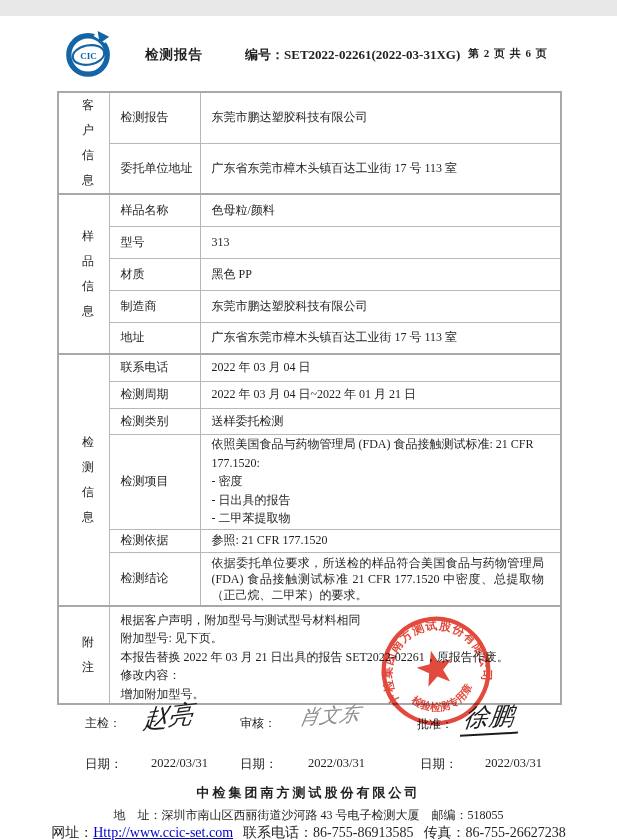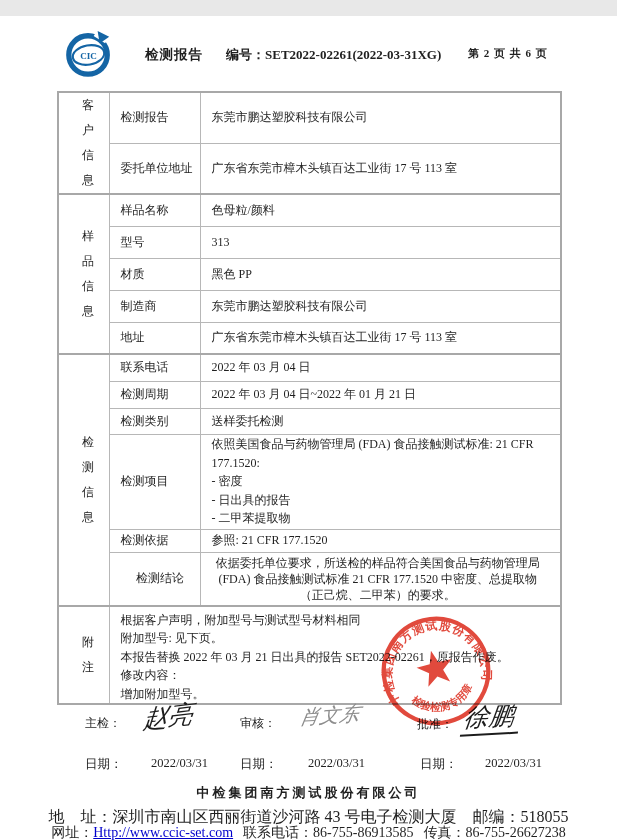--- a/index.html
+++ b/index.html
@@ -5,57 +5,57 @@
   * { margin:0; padding:0; box-sizing:border-box; }
   html,body { background:#e8e8e8; }
   .page {
     position:relative; width:617px; height:840px; margin:16px auto;
     background:#ffffff; overflow:hidden;
     font-family:"Liberation Serif","DejaVu Serif",serif; color:#1f1f1f;
   }
   
   .logo { position:absolute; left:60px; top:13px; width:58px; height:50px; }
   .hdr-title { position:absolute; left:145px; top:30px; font-size:13.5px; font-weight:bold; letter-spacing:1px; }
-  .hdr-no { position:absolute; left:226px; top:30px; font-size:13px; font-weight:bold; }
+  .hdr-no { position:absolute; left:245px; top:30px; font-size:13px; font-weight:bold; }
   .hdr-page { position:absolute; left:468px; top:30px; font-size:11px; font-weight:bold; letter-spacing:1px; }
   
   table.report {
     position:absolute; left:57px; top:75px; width:503px;
     border-collapse:collapse; table-layout:fixed; font-size:12px;
   }
   table.report td { border:1px solid #b7b7b7; vertical-align:middle; }
   table.report { border:2px solid #a8a8a8; }
   tr.sectop td { border-top:2px solid #a8a8a8; }
   col.c1 { width:51px; } col.c2 { width:91px; } col.c3 { width:361px; }
   td.sec { text-align:center; padding:0 23px; line-height:25px; word-break:break-all; }
   td.lbl { padding-left:11px; }
   td.val { padding-left:11px; padding-right:16px; }
   tr.h35 td { height:35px; } tr.h32 td { height:32px; }
   tr.h27 td { height:27px; } tr.h26 td { height:26px; }
   tr.h95 td { height:95px; } tr.h23 td { height:23px; }
-  tr.h49 td { height:49px;text-align:center; } tr.h97 td { height:97px; }
+  tr.h49 td { height:49px; } tr.h97 td { height:97px; }
   .mline div { line-height:18.5px; }
   td.concl { line-height:16px; text-align:justify; padding-top:2px; padding-bottom:2px; }
   td.notes { padding-top:4px; } td.notes div { line-height:18.6px; }
   
   .sig-label { position:absolute; font-size:12px; }
   .sig-date  { position:absolute; font-size:12.5px; font-family:"Liberation Serif",serif; }
   .sig {
     position:absolute; font-size:25px; font-style:italic; color:#1c1c1c;
     font-family:"DejaVu Serif",serif; transform:rotate(-7deg) skewX(-12deg); white-space:nowrap;
   }
   .sig2 { color:#8d8d8d; font-size:20px; transform:rotate(-4deg) skewX(-14deg); }
   .sig3 { border-bottom:2px solid #1c1c1c; padding:0 6px 0 2px; transform:rotate(-3deg) skewX(-10deg); }
   
   .stamp { position:absolute; left:379px; top:598px; width:114px; height:114px;
            mix-blend-mode:multiply; opacity:.92; z-index:5; pointer-events:none; }
   
   .ft { position:absolute; left:0; width:617px; text-align:center; }
   .ft-company { top:768px; font-size:13px; font-weight:bold; letter-spacing:3px; }
-  .ft-line1 { top:791px; font-size:16px; }
+  .ft-line1 { top:791px; font-size:12px; }
   .ft-line2 { top:808px; font-size:14px; }
   a.link { color:#0000cc; text-decoration:underline; cursor:pointer; }
   .sp { display:inline-block; width:10px; }
 </style>
 </head>
 <body>
 
 <div class="page">
 
   <svg class="logo" viewBox="0 0 60 52">

